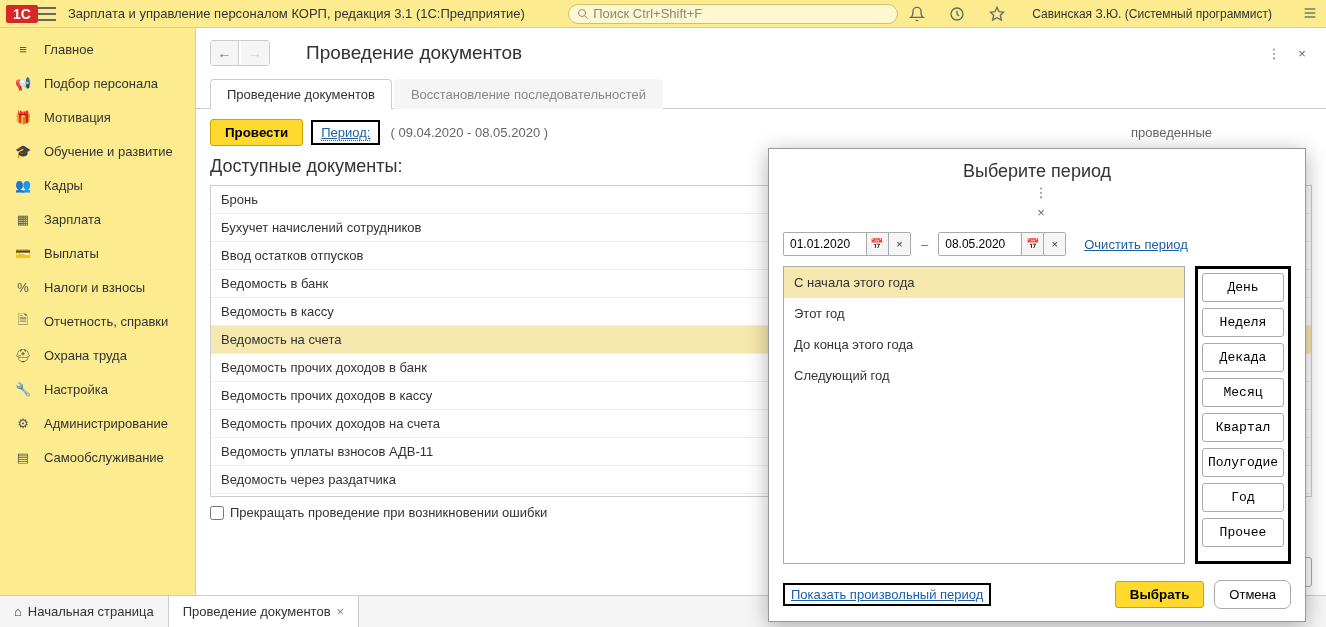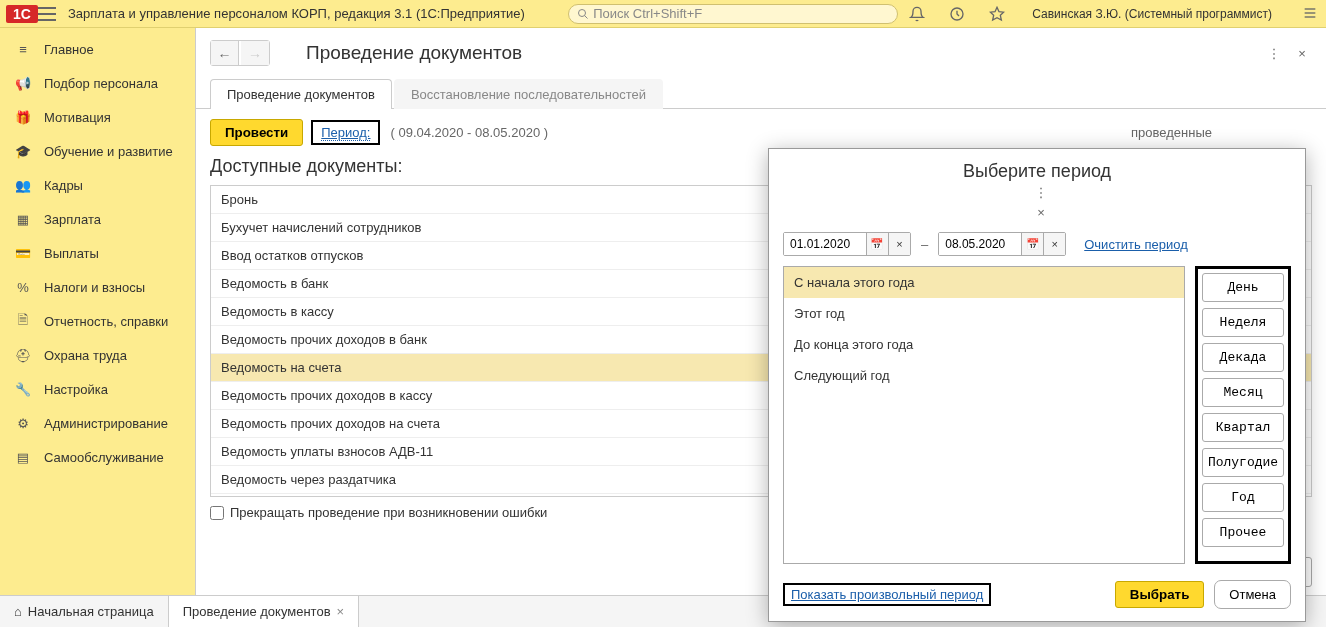--- a/index.html
+++ b/index.html
@@ -221,22 +221,22 @@
     </div>
 
     <div class="section-title">Доступные документы:</div>
 
     <div class="doc-list">
       <div class="doc-row">Бронь</div>
       <div class="doc-row">Бухучет начислений сотрудников</div>
       <div class="doc-row">Ввод остатков отпусков</div>
       <div class="doc-row">Ведомость в банк</div>
       <div class="doc-row">Ведомость в кассу</div>
+      <div class="doc-row selected">Ведомость на счета</div>
       <div class="doc-row">Ведомость прочих доходов в банк</div>
-      <div class="doc-row selected">Ведомость на счета</div>
       <div class="doc-row">Ведомость прочих доходов в кассу</div>
       <div class="doc-row">Ведомость прочих доходов на счета</div>
       <div class="doc-row">Ведомость уплаты взносов АДВ-11</div>
       <div class="doc-row">Ведомость через раздатчика</div>
     </div>
 
     <div class="checkbox-row">
       <input type="checkbox" style="">
       <span>Прекращать проведение при возникновении ошибки</span>
     </div>

